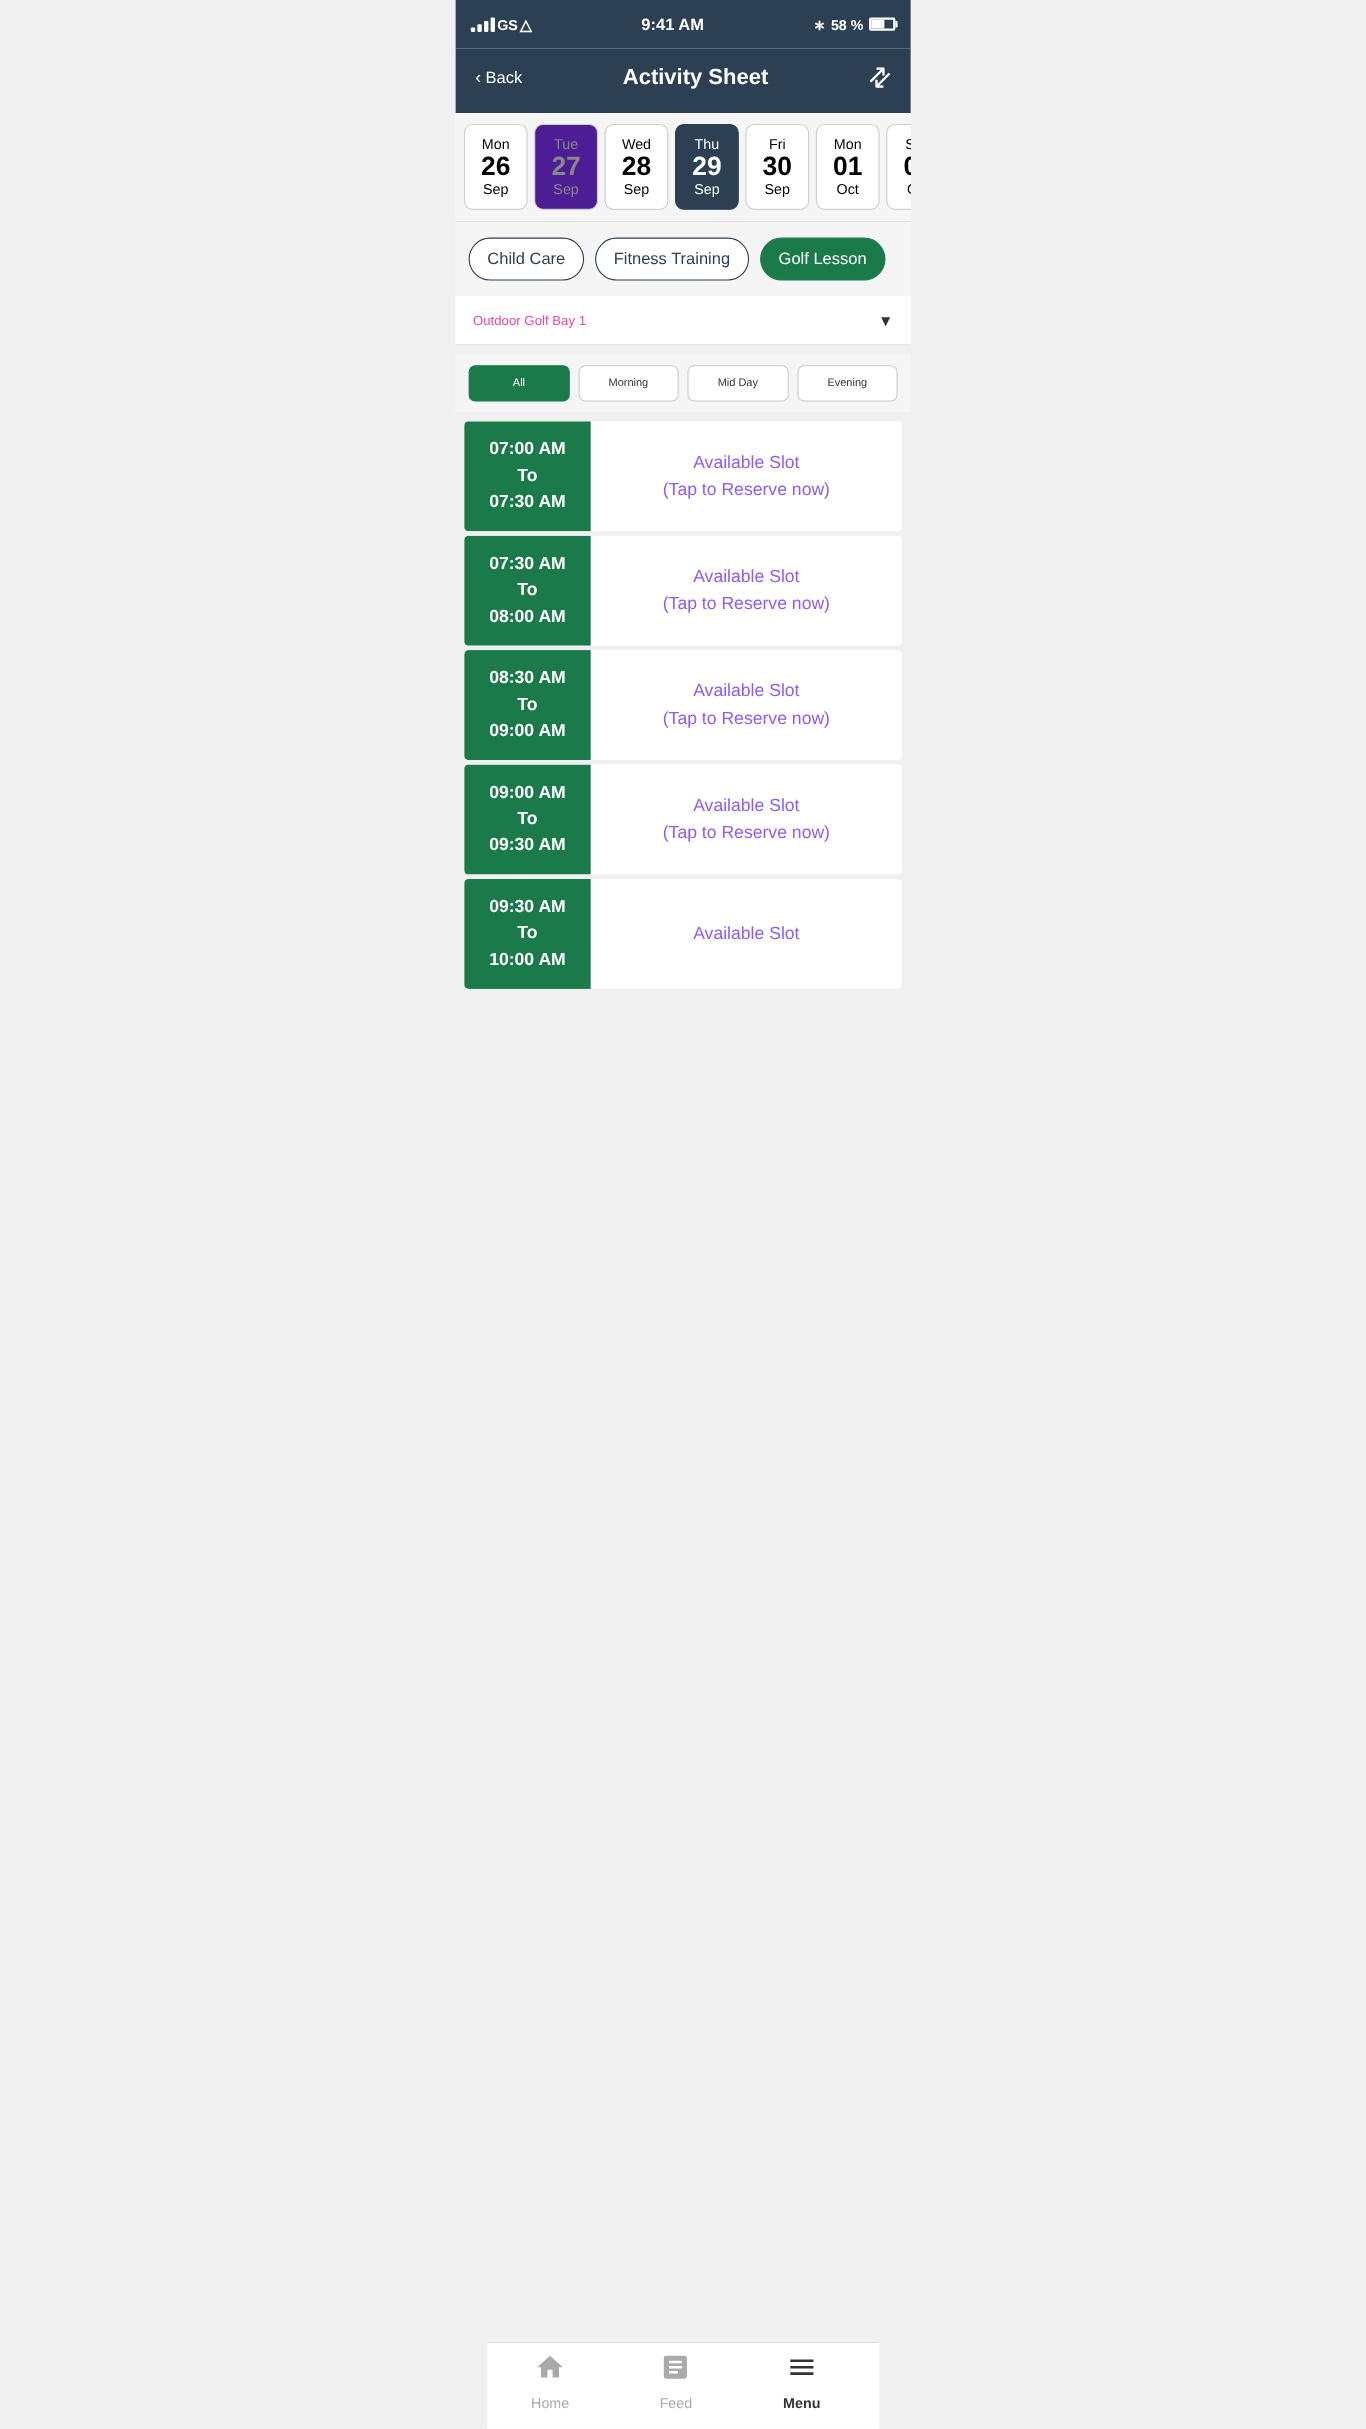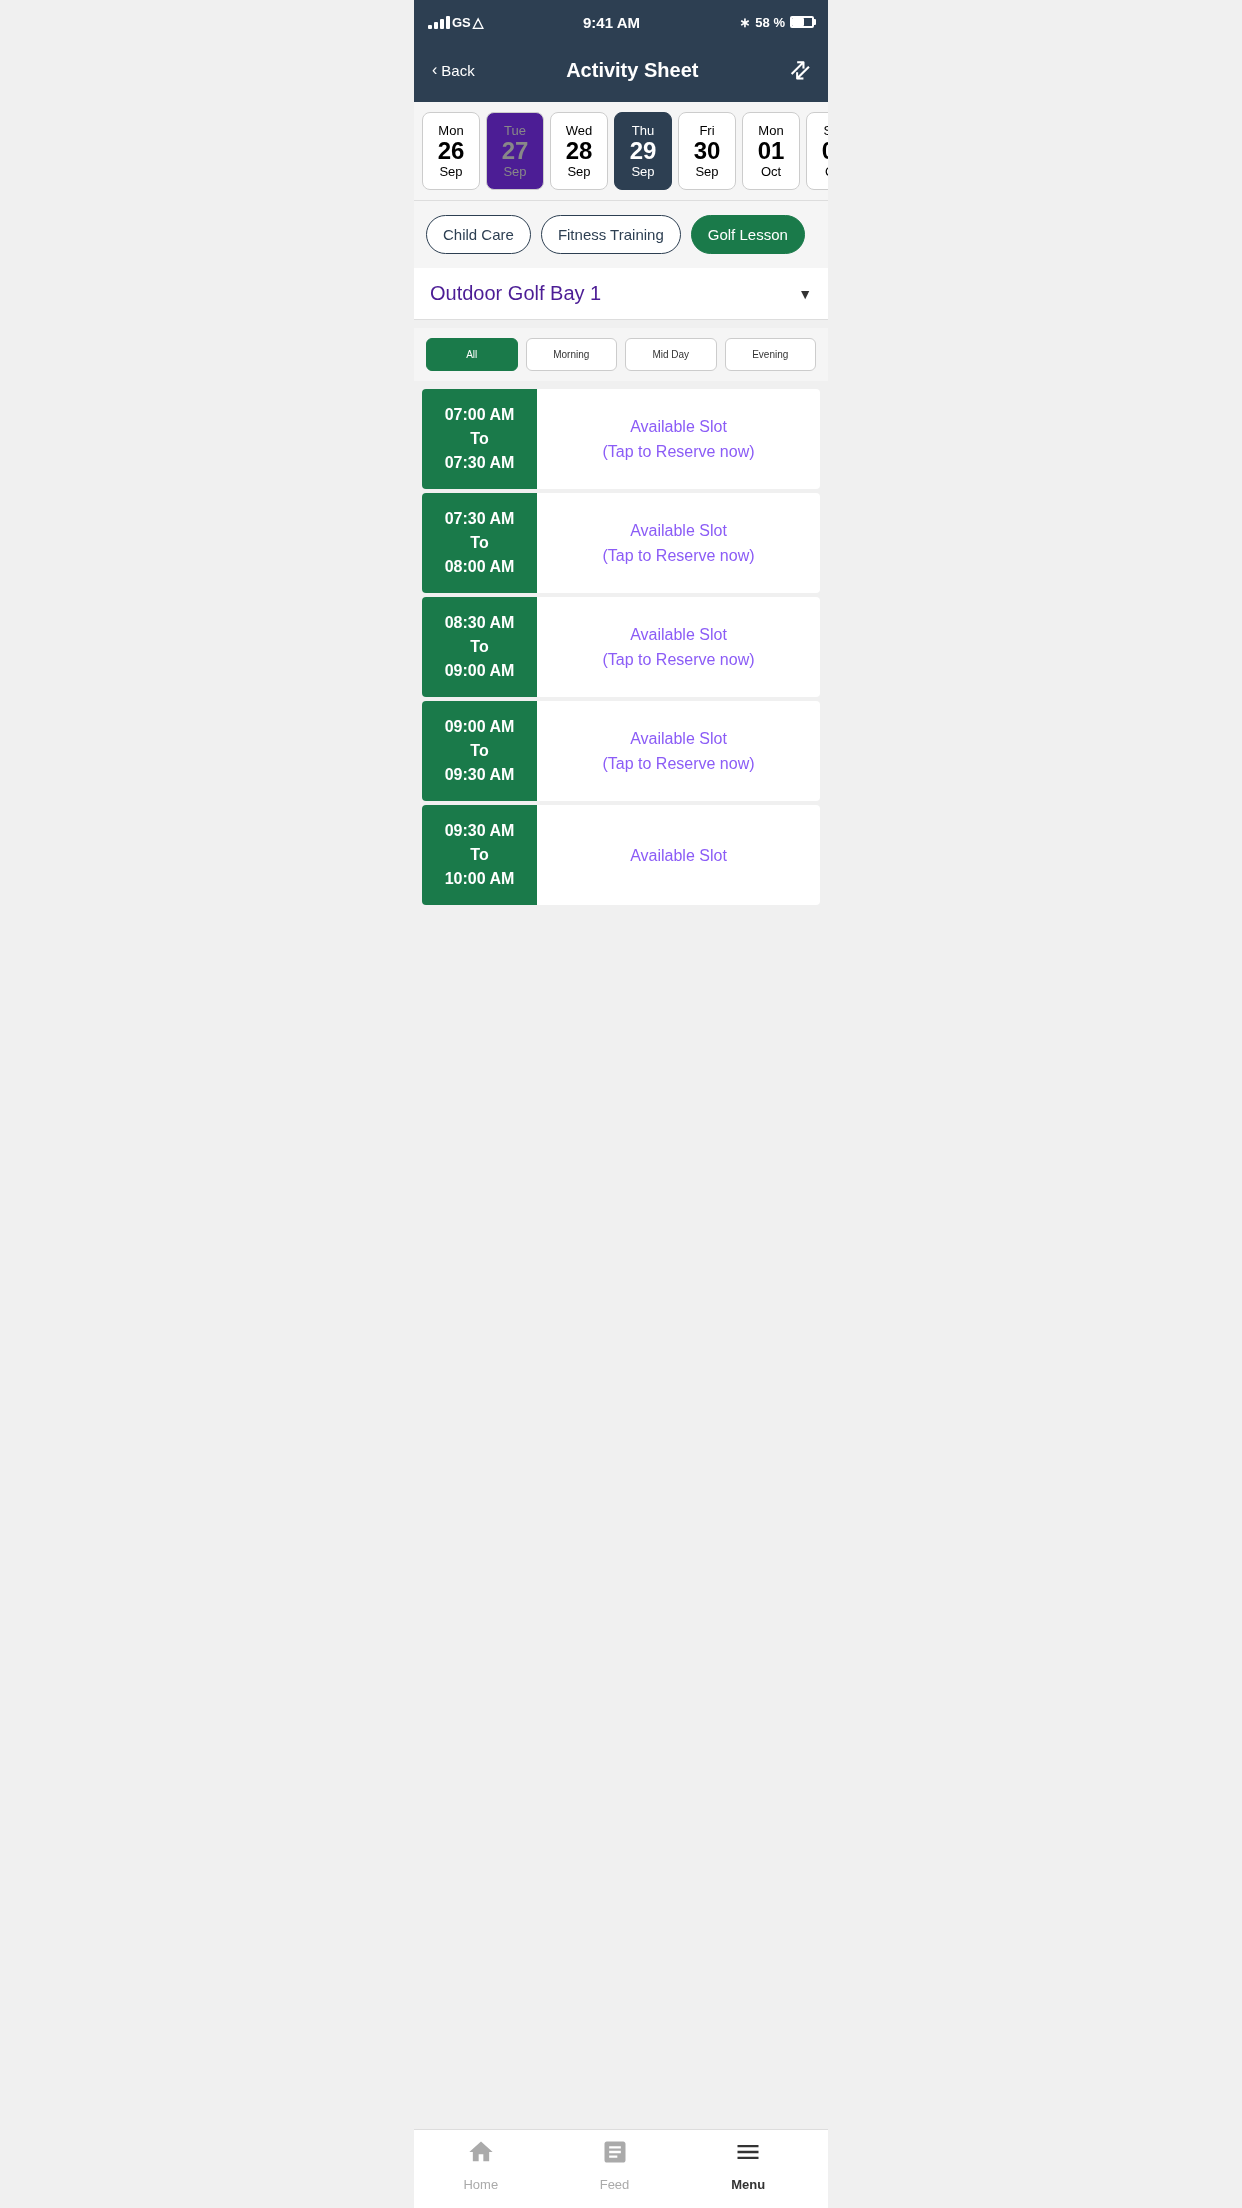--- a/index.html
+++ b/index.html
@@ -124,21 +124,21 @@
     .dropdown-container {
       background: white;
       margin: 0 0 8px 0;
       padding: 14px 16px;
       display: flex;
       justify-content: space-between;
       align-items: center;
       border-bottom: 1px solid #ddd;
       cursor: pointer;
     }
-    .dropdown-label { font-size: 20px; color: #4c1d95; }
+    .dropdown-label { font-size: 12px; color: #ec4899; }
     .dropdown-arrow { font-size: 14px; color: #333; }
 
     
     .time-filter {
       display: flex;
       padding: 10px 12px;
       gap: 8px;
       background: #f5f5f5;
     }
     .filter-btn {
@@ -200,21 +200,21 @@
       text-align: center;
       line-height: 1.6;
     }
 
     
     .bottom-nav {
       position: fixed;
       bottom: 0;
       left: 50%;
       transform: translateX(-50%);
-      width: 414px;
+      width: 356px;
       background: white;
       border-top: 1px solid #ddd;
       display: flex;
       justify-content: space-between;
       padding: 8px 13px 16px 0;
     }
     .nav-item {
       display: flex;
       flex-direction: column;
       align-items: center;

